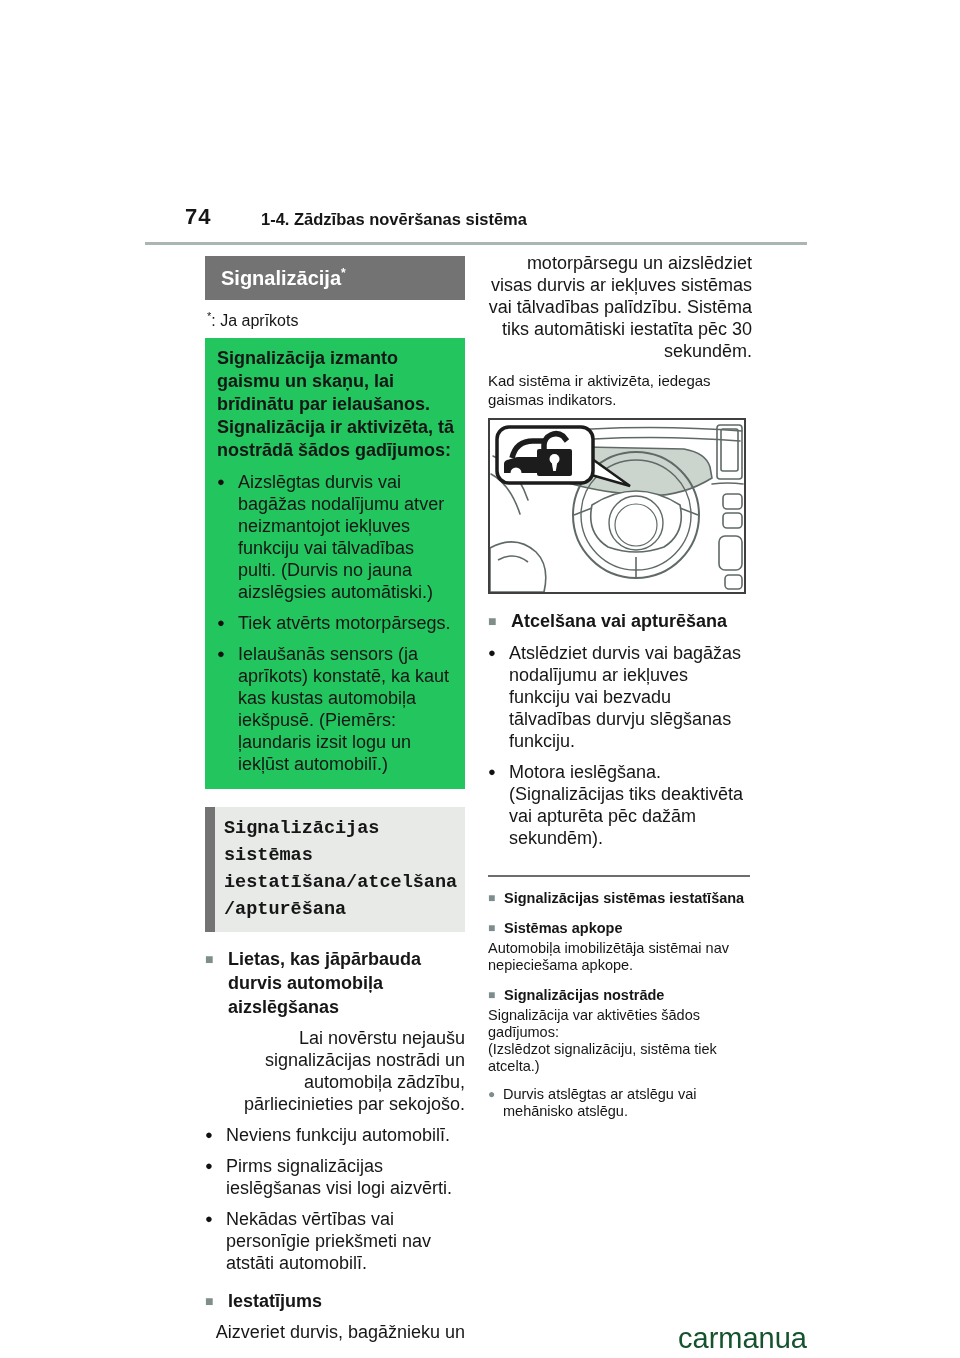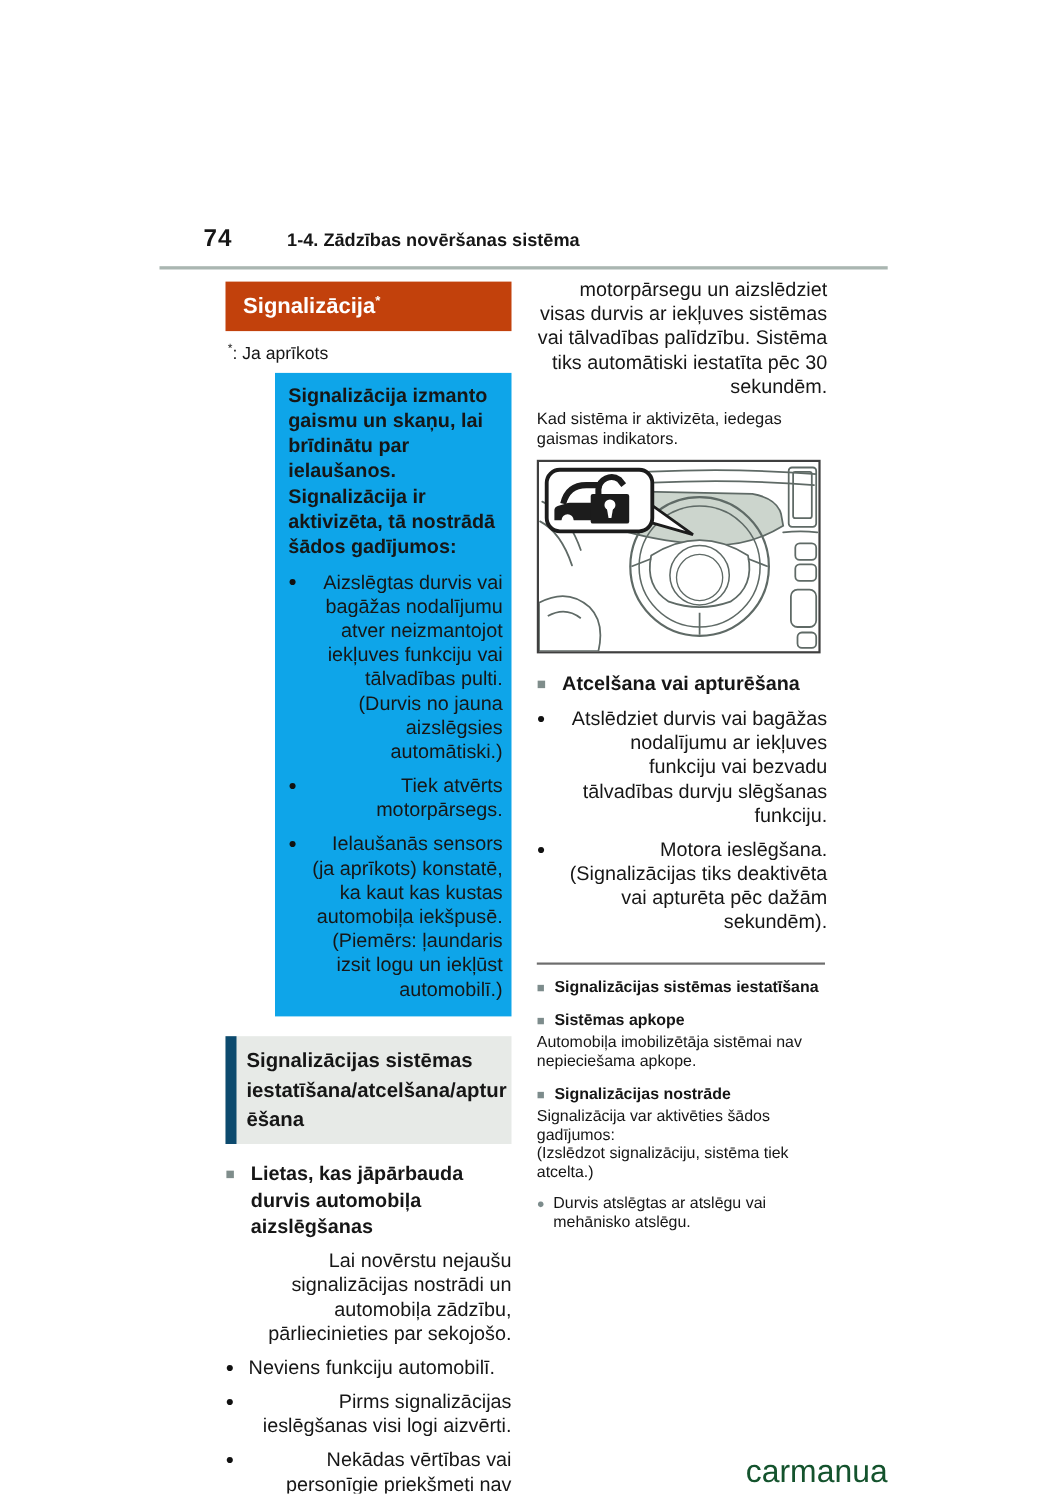--- a/index.html
+++ b/index.html
@@ -6,32 +6,32 @@
   .page{position:relative;width:807px;height:1358px;background:#fff;overflow:hidden;
         font-family:"Liberation Sans",sans-serif;color:#161616;}
   
   .hdr-num{position:absolute;left:185px;top:204px;font-size:22px;font-weight:bold;letter-spacing:1px;}
   .hdr-title{position:absolute;left:261px;top:210px;font-size:16.5px;font-weight:bold;}
   .hdr-rule{position:absolute;left:145px;top:242px;width:673px;height:3px;background:#aab6b1;}
   
   .col-left{position:absolute;left:205px;top:256px;width:260px;}
   .col-right{position:absolute;left:488px;top:252px;width:264px;}
   
-  .title-box{background:#c2410c;color:#fff;font-weight:bold;font-size:20px;padding:10px 6px 10px 16px;}
+  .title-box{background:#737373;color:#fff;font-weight:bold;font-size:20px;padding:10px 6px 10px 16px;}
   .title-box sup{font-size:12px;vertical-align:super;}
   .footnote{margin:10px 0 8px 2px;font-size:16px;}
   .footnote sup{font-size:11px;}
-  .intro-box{background:#0ea5e9;padding:9px 8px 14px 12px;margin-left:45px;}
+  .intro-box{background:#22c55e;padding:9px 8px 14px 12px;}
   .intro-line{font-weight:bold;font-size:18px;line-height:23px;}
   .bullet{display:flex;font-size:18px;line-height:22px;margin-top:9px;}
   .bullet .dot{flex:none;width:21px;font-size:13px;line-height:22px;color:#111;}
-  .bullet-text{white-space:pre-line;text-align:right;}
-  .section-box{margin-top:18px;background:#e7eae7;border-left:10px solid #0c4a6e;
+  .bullet-text{white-space:pre-line;}
+  .section-box{margin-top:18px;background:#e7eae7;border-left:10px solid #737373;
                padding:8px 4px 9px 9px;font-weight:bold;font-size:18.5px;line-height:27px;
-               overflow-wrap:break-word;word-break:break-word;}
+               overflow-wrap:break-word;word-break:break-word;font-family:Liberation Mono, monospace;}
   .subhead{display:flex;margin-top:15px;font-weight:bold;font-size:18px;line-height:24px;}
   .subhead .sq{flex:none;width:23px;font-size:14px;line-height:24px;color:#7f8d8b;}
   .para{font-size:18px;line-height:22px;margin-top:8px;text-align:right;}
   
   .note{font-size:15px;line-height:19px;margin-top:9px;}
   .figure{margin-top:9px;width:254px;height:172px;border:2px solid #3f3f3f;background:#fff;}
   .figure svg{display:block;width:254px;height:172px;}
   .sep{margin-top:26px;border-top:2px solid #6d6d6d;width:262px;}
   .info-head{display:flex;font-size:14.5px;font-weight:bold;line-height:17px;margin-top:13px;}
   .info-head .isq{flex:none;width:16px;font-size:12px;line-height:17px;color:#7d8c8c;}

